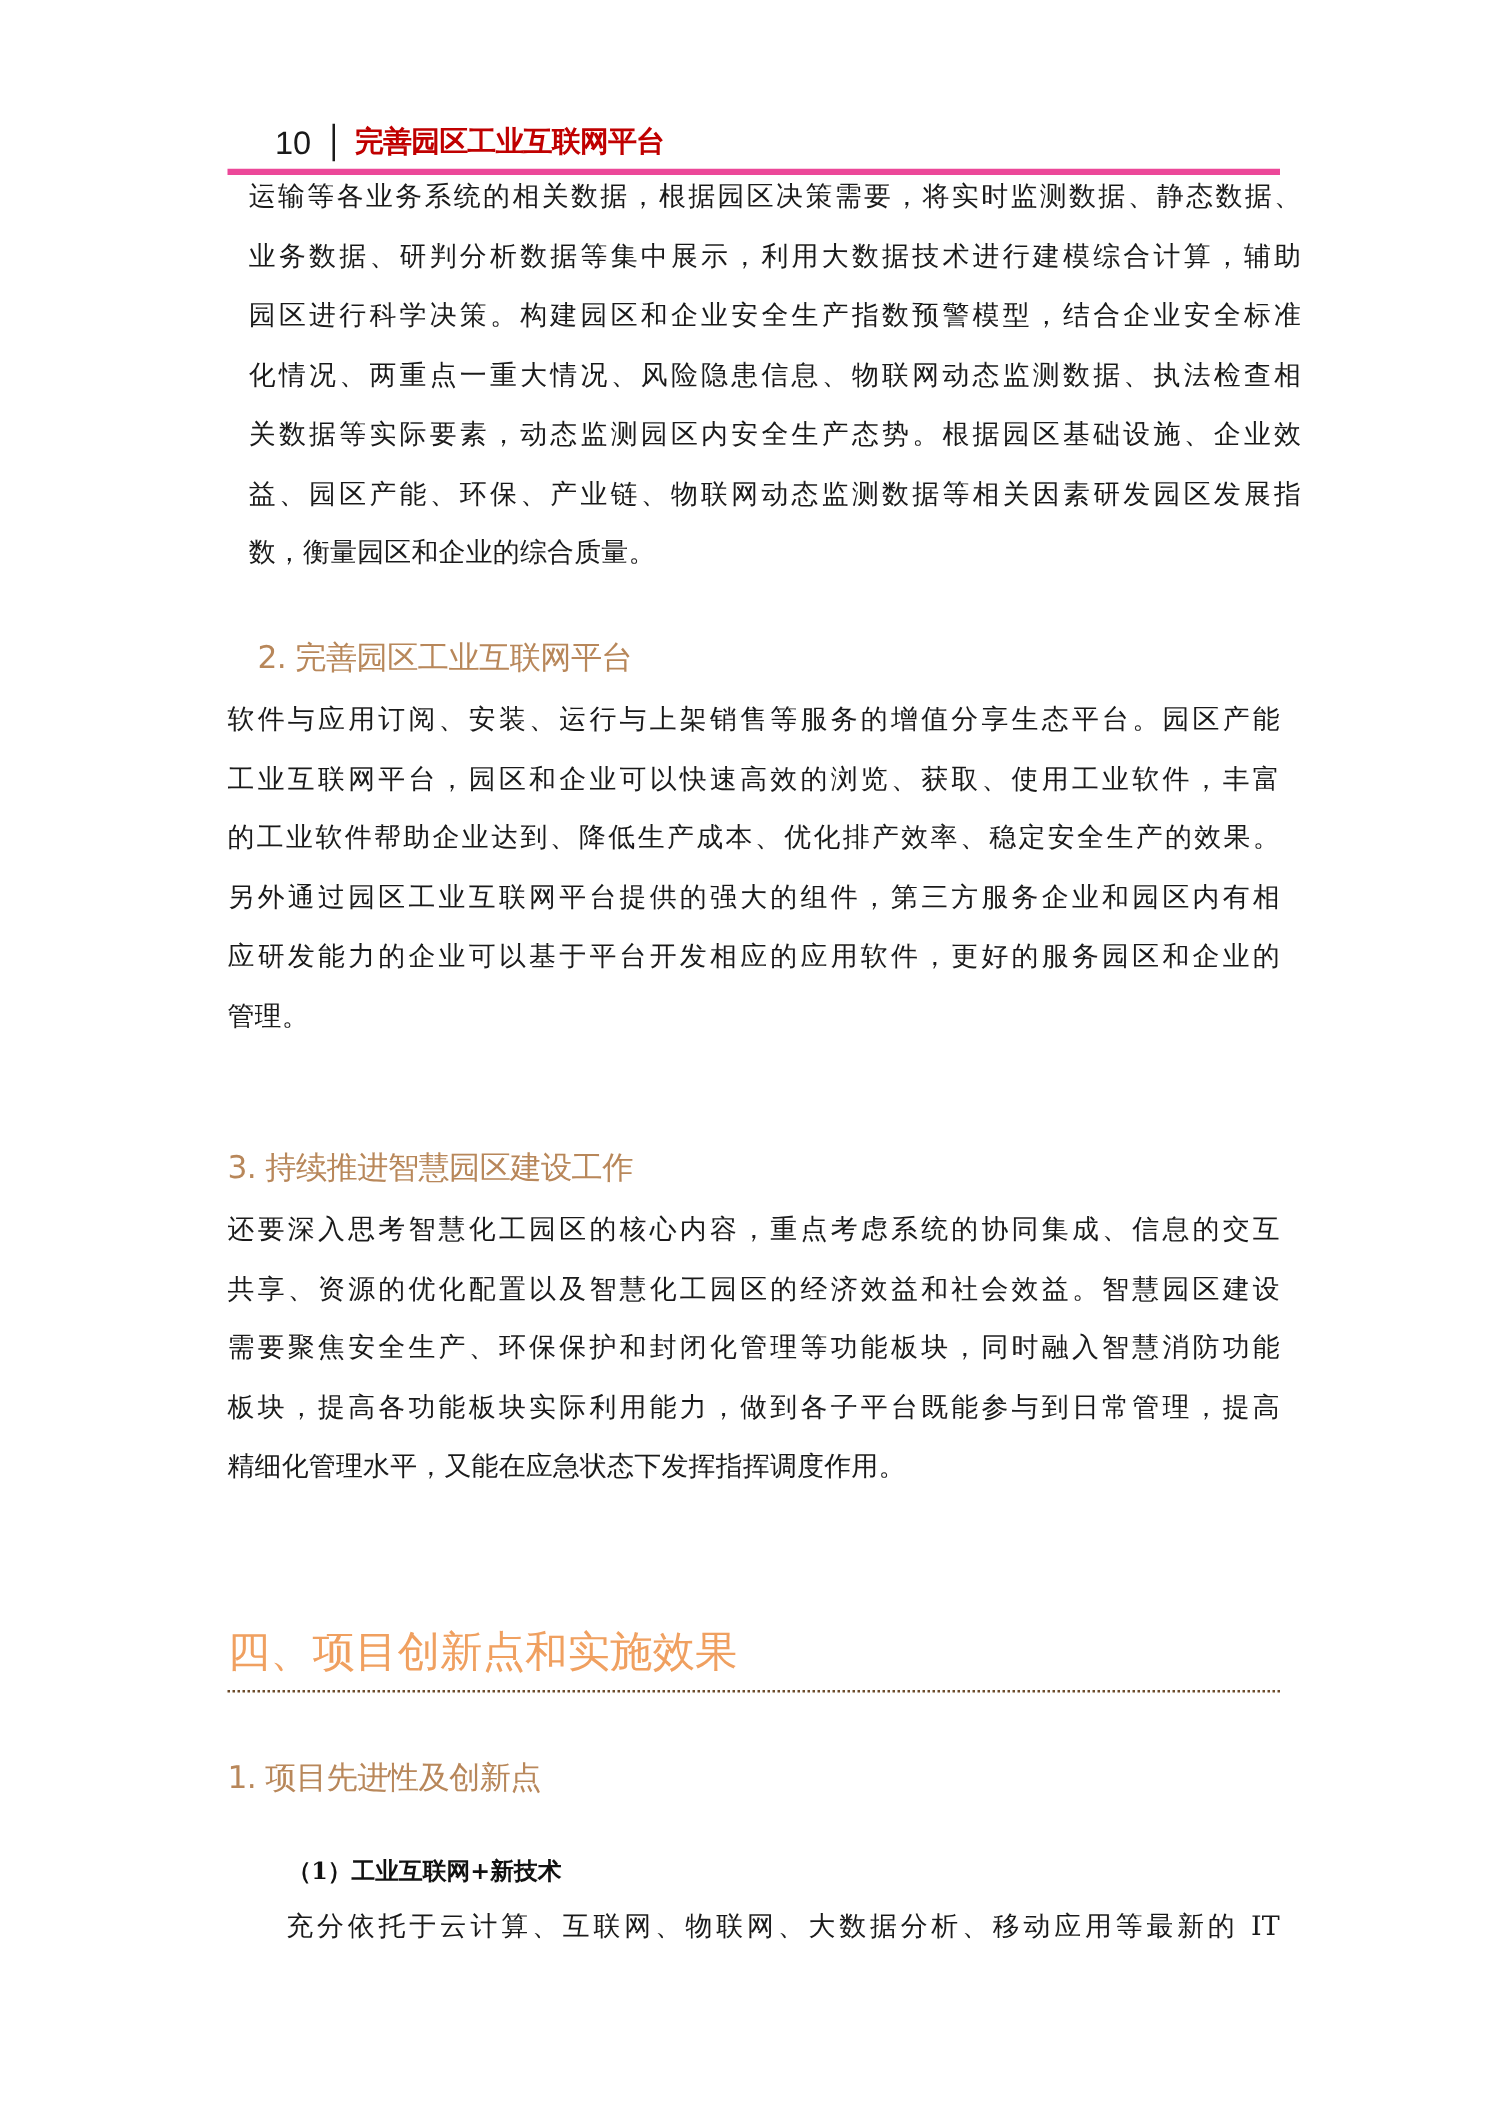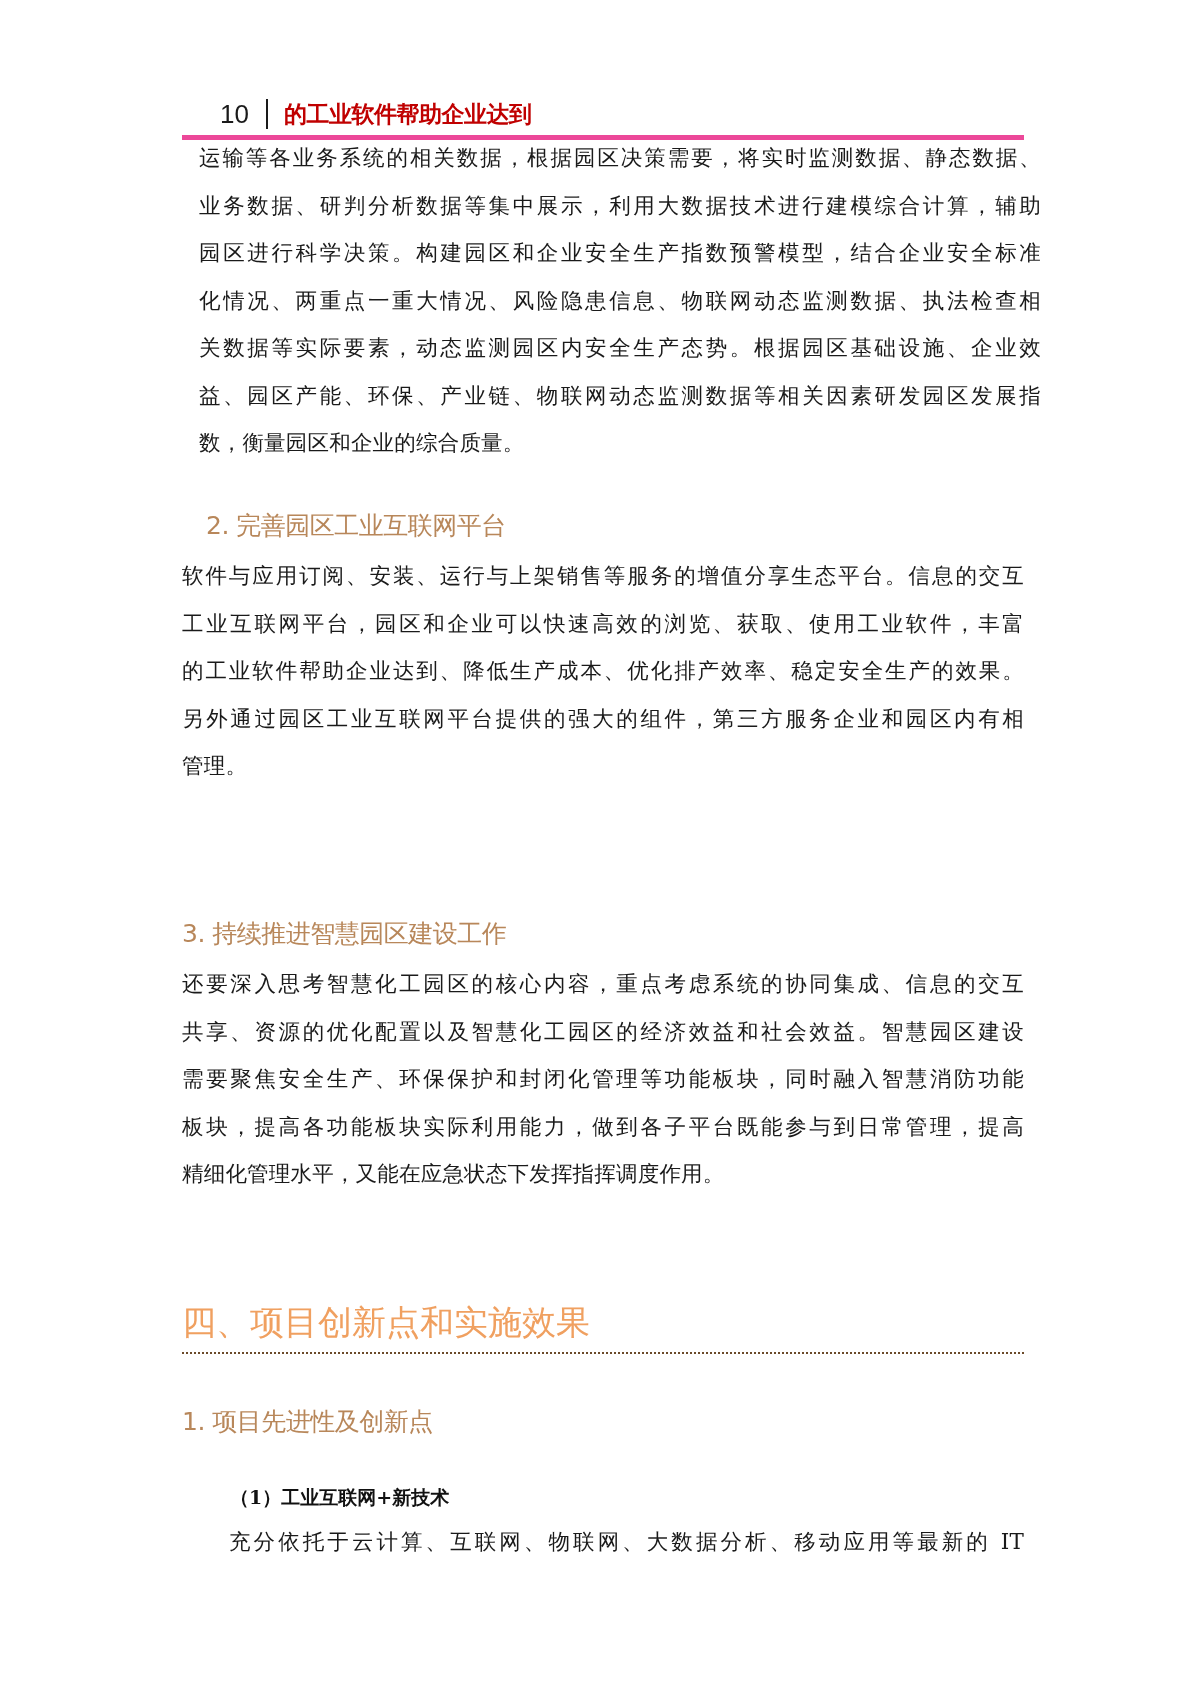--- a/index.html
+++ b/index.html
@@ -116,39 +116,40 @@
     }
   </style>
 </head>
 <body>
 
 <div class="page">
 
   <div class="running-header">
     <span class="page-number">10</span>
     <span class="header-sep"></span>
-    <span class="header-title">的工业软件帮助企业达到</span>
+    <span class="header-title">完善园区工业互联网平台</span>
   </div>
 
   <div class="para" style="top:134px;margin-left:17px;">
     <span class="line">运输等各业务系统的相关数据，根据园区决策需要，将实时监测数据、静态数据、</span>
     <span class="line">业务数据、研判分析数据等集中展示，利用大数据技术进行建模综合计算，辅助</span>
     <span class="line">园区进行科学决策。构建园区和企业安全生产指数预警模型，结合企业安全标准</span>
     <span class="line">化情况、两重点一重大情况、风险隐患信息、物联网动态监测数据、执法检查相</span>
     <span class="line">关数据等实际要素，动态监测园区内安全生产态势。根据园区基础设施、企业效</span>
     <span class="line">益、园区产能、环保、产业链、物联网动态监测数据等相关因素研发园区发展指</span>
     <span class="line last">数，衡量园区和企业的综合质量。</span>
   </div>
 
   <div class="sec-heading" style="top:510px;margin-left:24px;">2. 完善园区工业互联网平台</div>
   <div class="para" style="top:552px;">
-    <span class="line">软件与应用订阅、安装、运行与上架销售等服务的增值分享生态平台。信息的交互</span>
+    <span class="line">软件与应用订阅、安装、运行与上架销售等服务的增值分享生态平台。园区产能</span>
     <span class="line">工业互联网平台，园区和企业可以快速高效的浏览、获取、使用工业软件，丰富</span>
     <span class="line">的工业软件帮助企业达到、降低生产成本、优化排产效率、稳定安全生产的效果。</span>
     <span class="line">另外通过园区工业互联网平台提供的强大的组件，第三方服务企业和园区内有相</span>
+    <span class="line">应研发能力的企业可以基于平台开发相应的应用软件，更好的服务园区和企业的</span>
     <span class="line last">管理。</span>
   </div>
 
   <div class="sec-heading" style="top:918px;">3. 持续推进智慧园区建设工作</div>
   <div class="para" style="top:960px;">
     <span class="line">还要深入思考智慧化工园区的核心内容，重点考虑系统的协同集成、信息的交互</span>
     <span class="line">共享、资源的优化配置以及智慧化工园区的经济效益和社会效益。智慧园区建设</span>
     <span class="line">需要聚焦安全生产、环保保护和封闭化管理等功能板块，同时融入智慧消防功能</span>
     <span class="line">板块，提高各功能板块实际利用能力，做到各子平台既能参与到日常管理，提高</span>
     <span class="line last">精细化管理水平，又能在应急状态下发挥指挥调度作用。</span>

